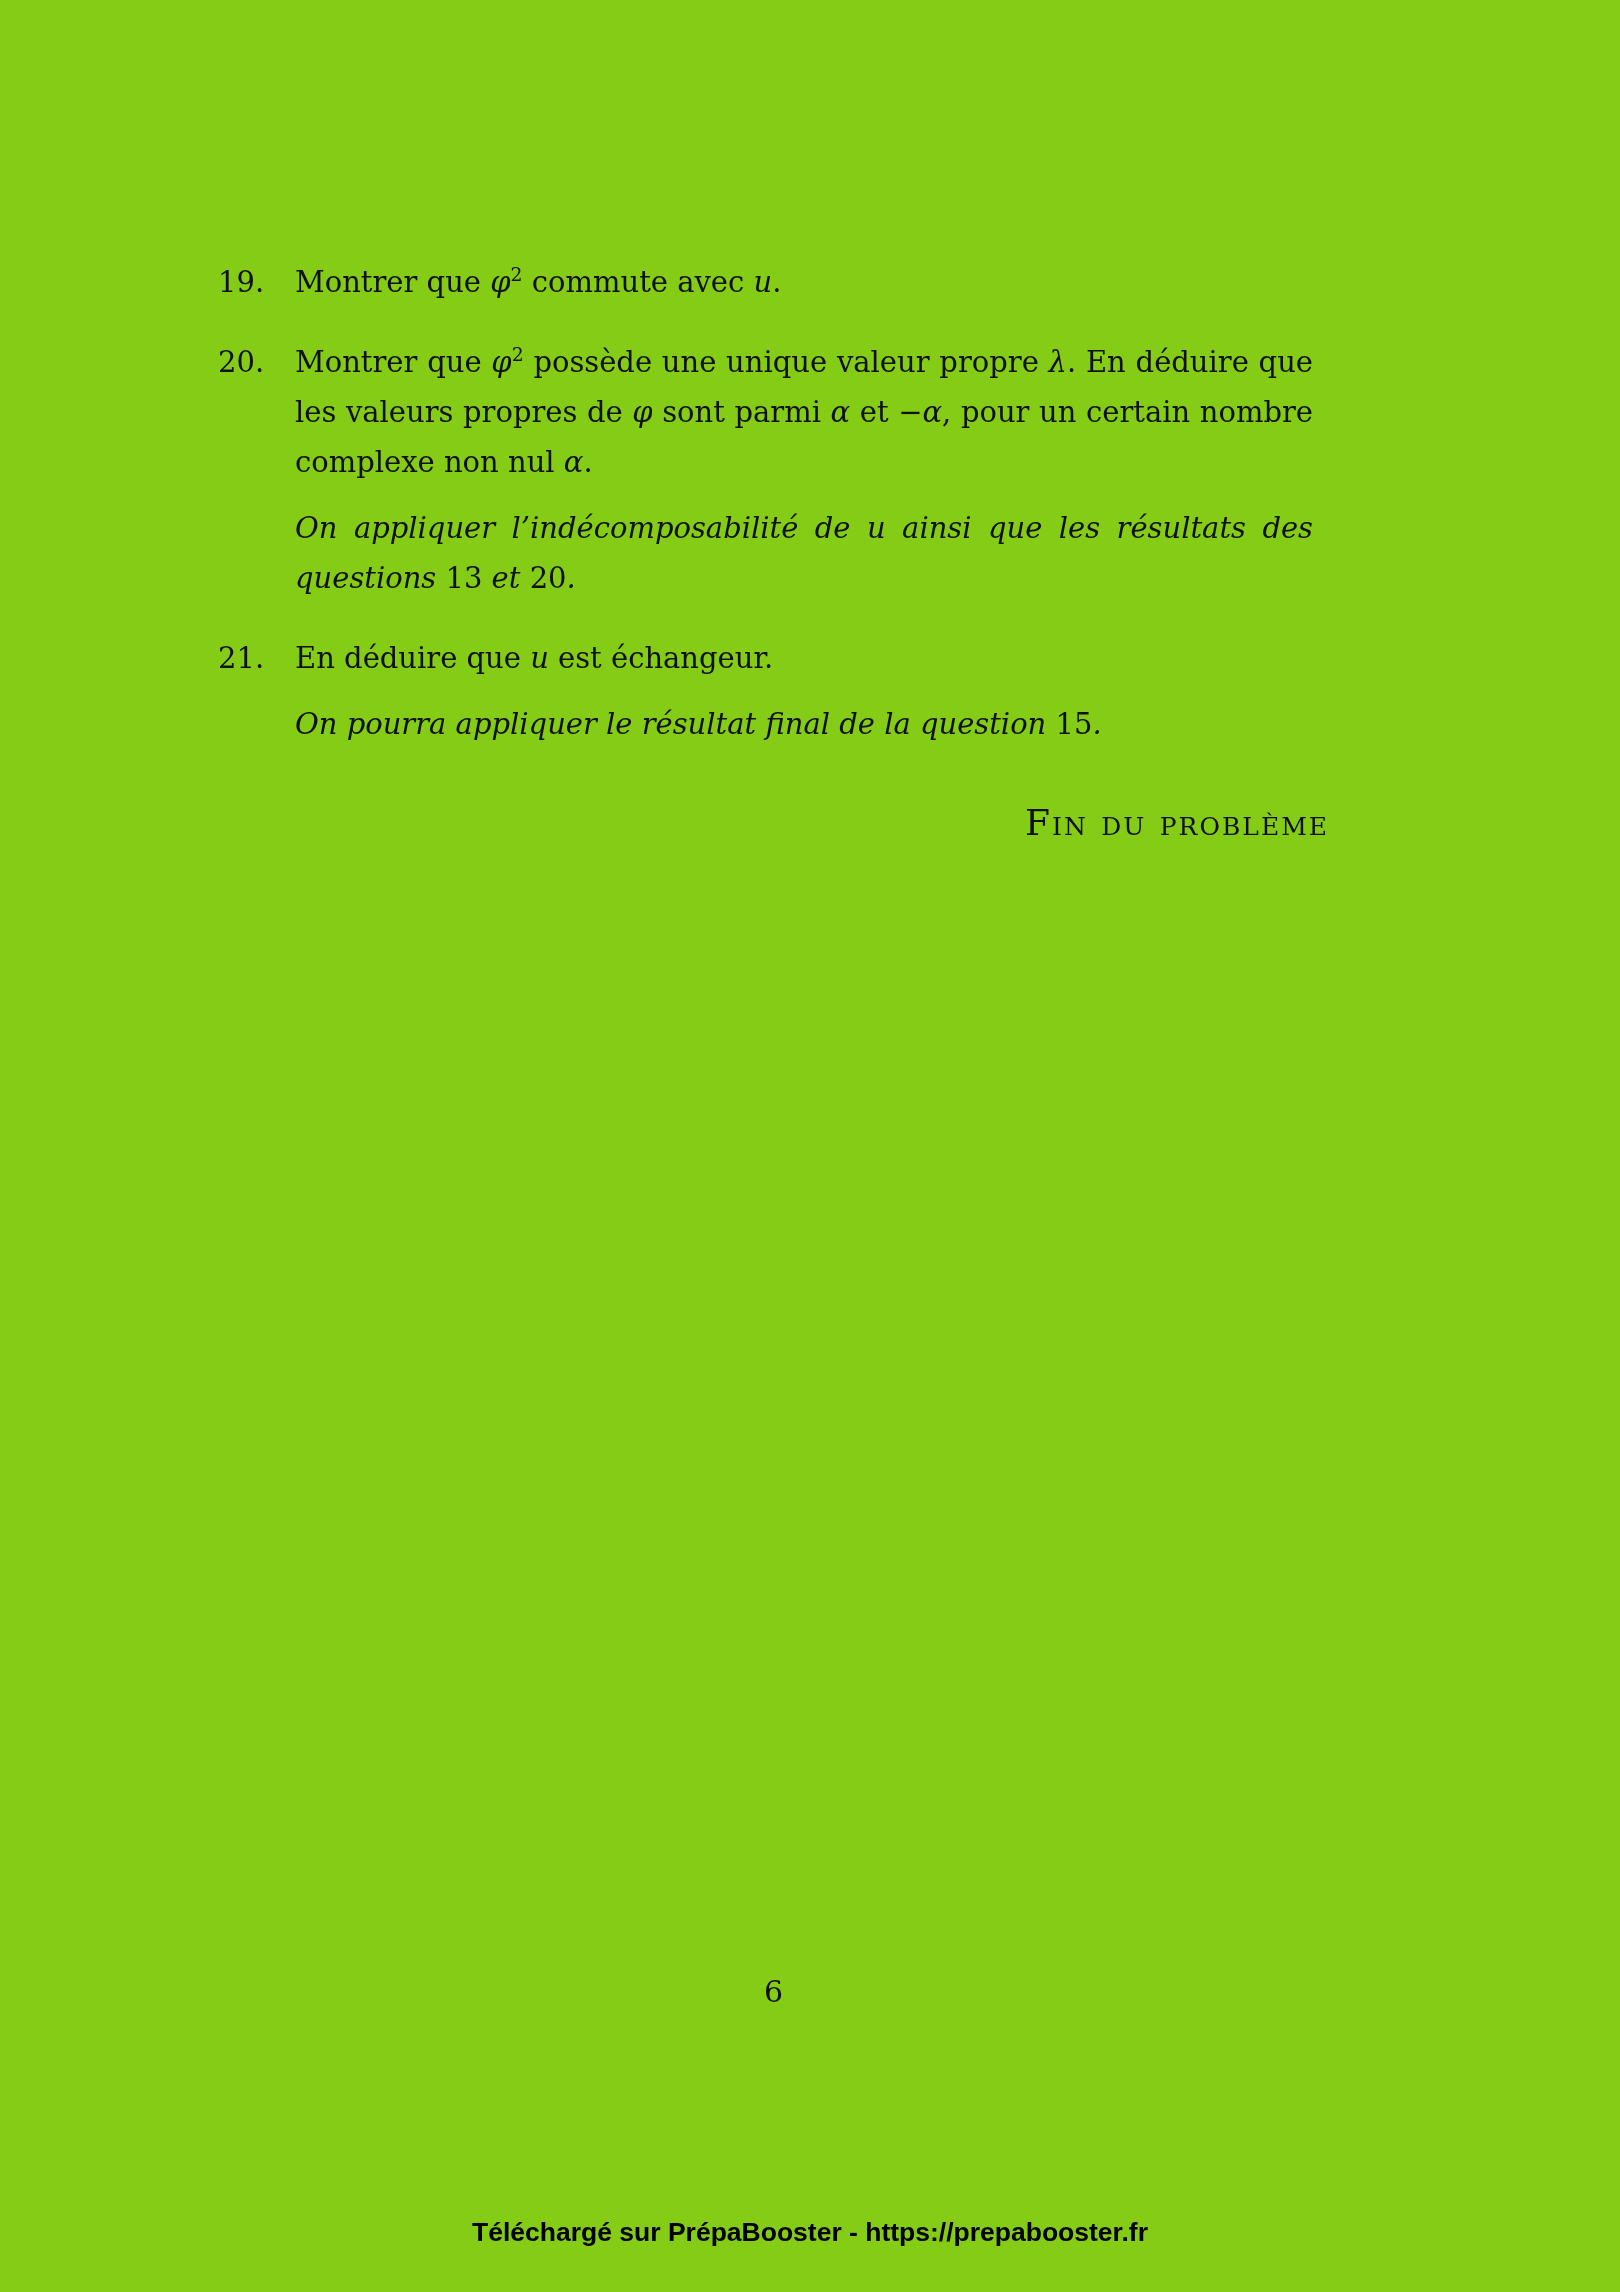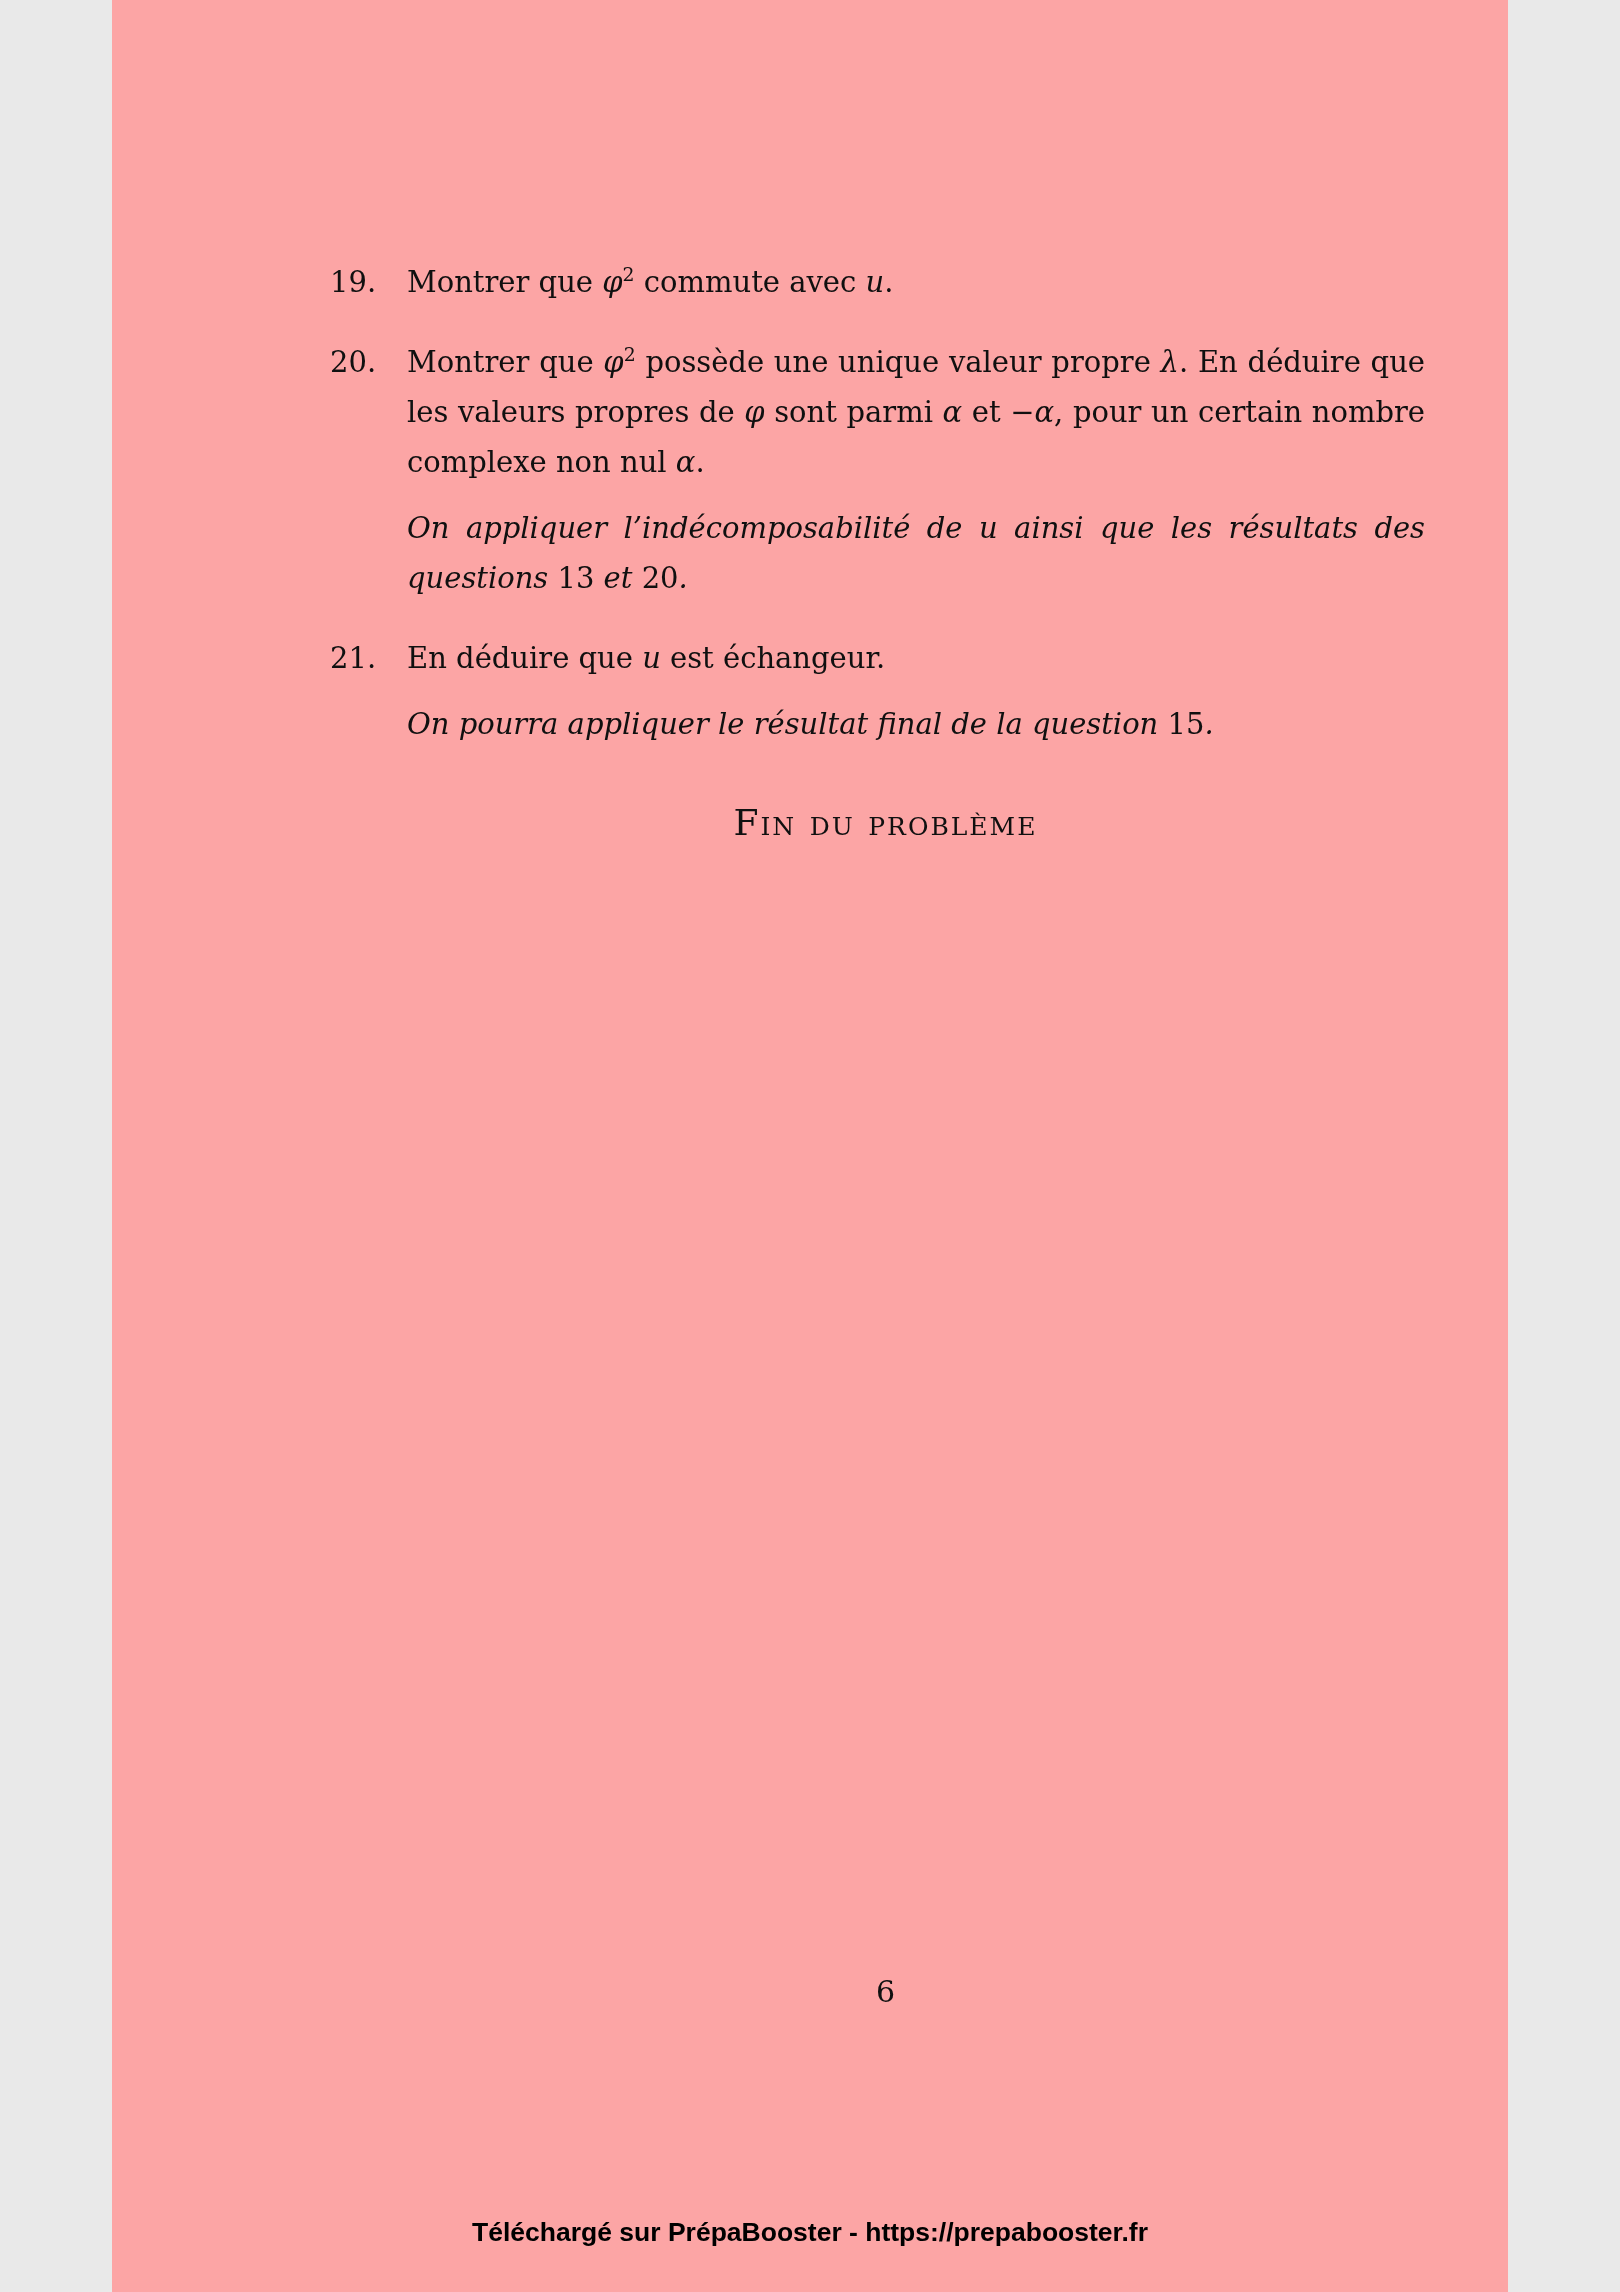--- a/index.html
+++ b/index.html
@@ -2,24 +2,24 @@
 <html><head>
 <meta charset="utf-8">
 <style>
   html, body {
     margin: 0;
     padding: 0;
     background: #e9e9e9;
   }
   .page {
     position: relative;
-    width: 1396px;
+    width: 1620px;
     height: 2293px;
     margin: 0 auto;
-    background: #fca5a5;
+    background: #84cc16;
     color: #101010;
     font-family: "DejaVu Serif", "Liberation Serif", serif;
     overflow: hidden;
   }
   .content {
     position: absolute;
     left: 218px;
     top: 241px;
     width: 1111px;
   }
@@ -48,21 +48,21 @@
   }
   .run-b {
     font-weight: normal;
   }
   sup.run-sup {
     font-size: 65%;
     line-height: 0;
   }
   .end-heading {
     margin-top: 54px;
-    text-align: center;
+    text-align: right;
     font-variant: small-caps;
     font-size: 36px;
     line-height: 39px;
     letter-spacing: 2px;
   }
   .page-number {
     position: absolute;
     top: 1972px;
     left: 218px;
     width: 1111px;

